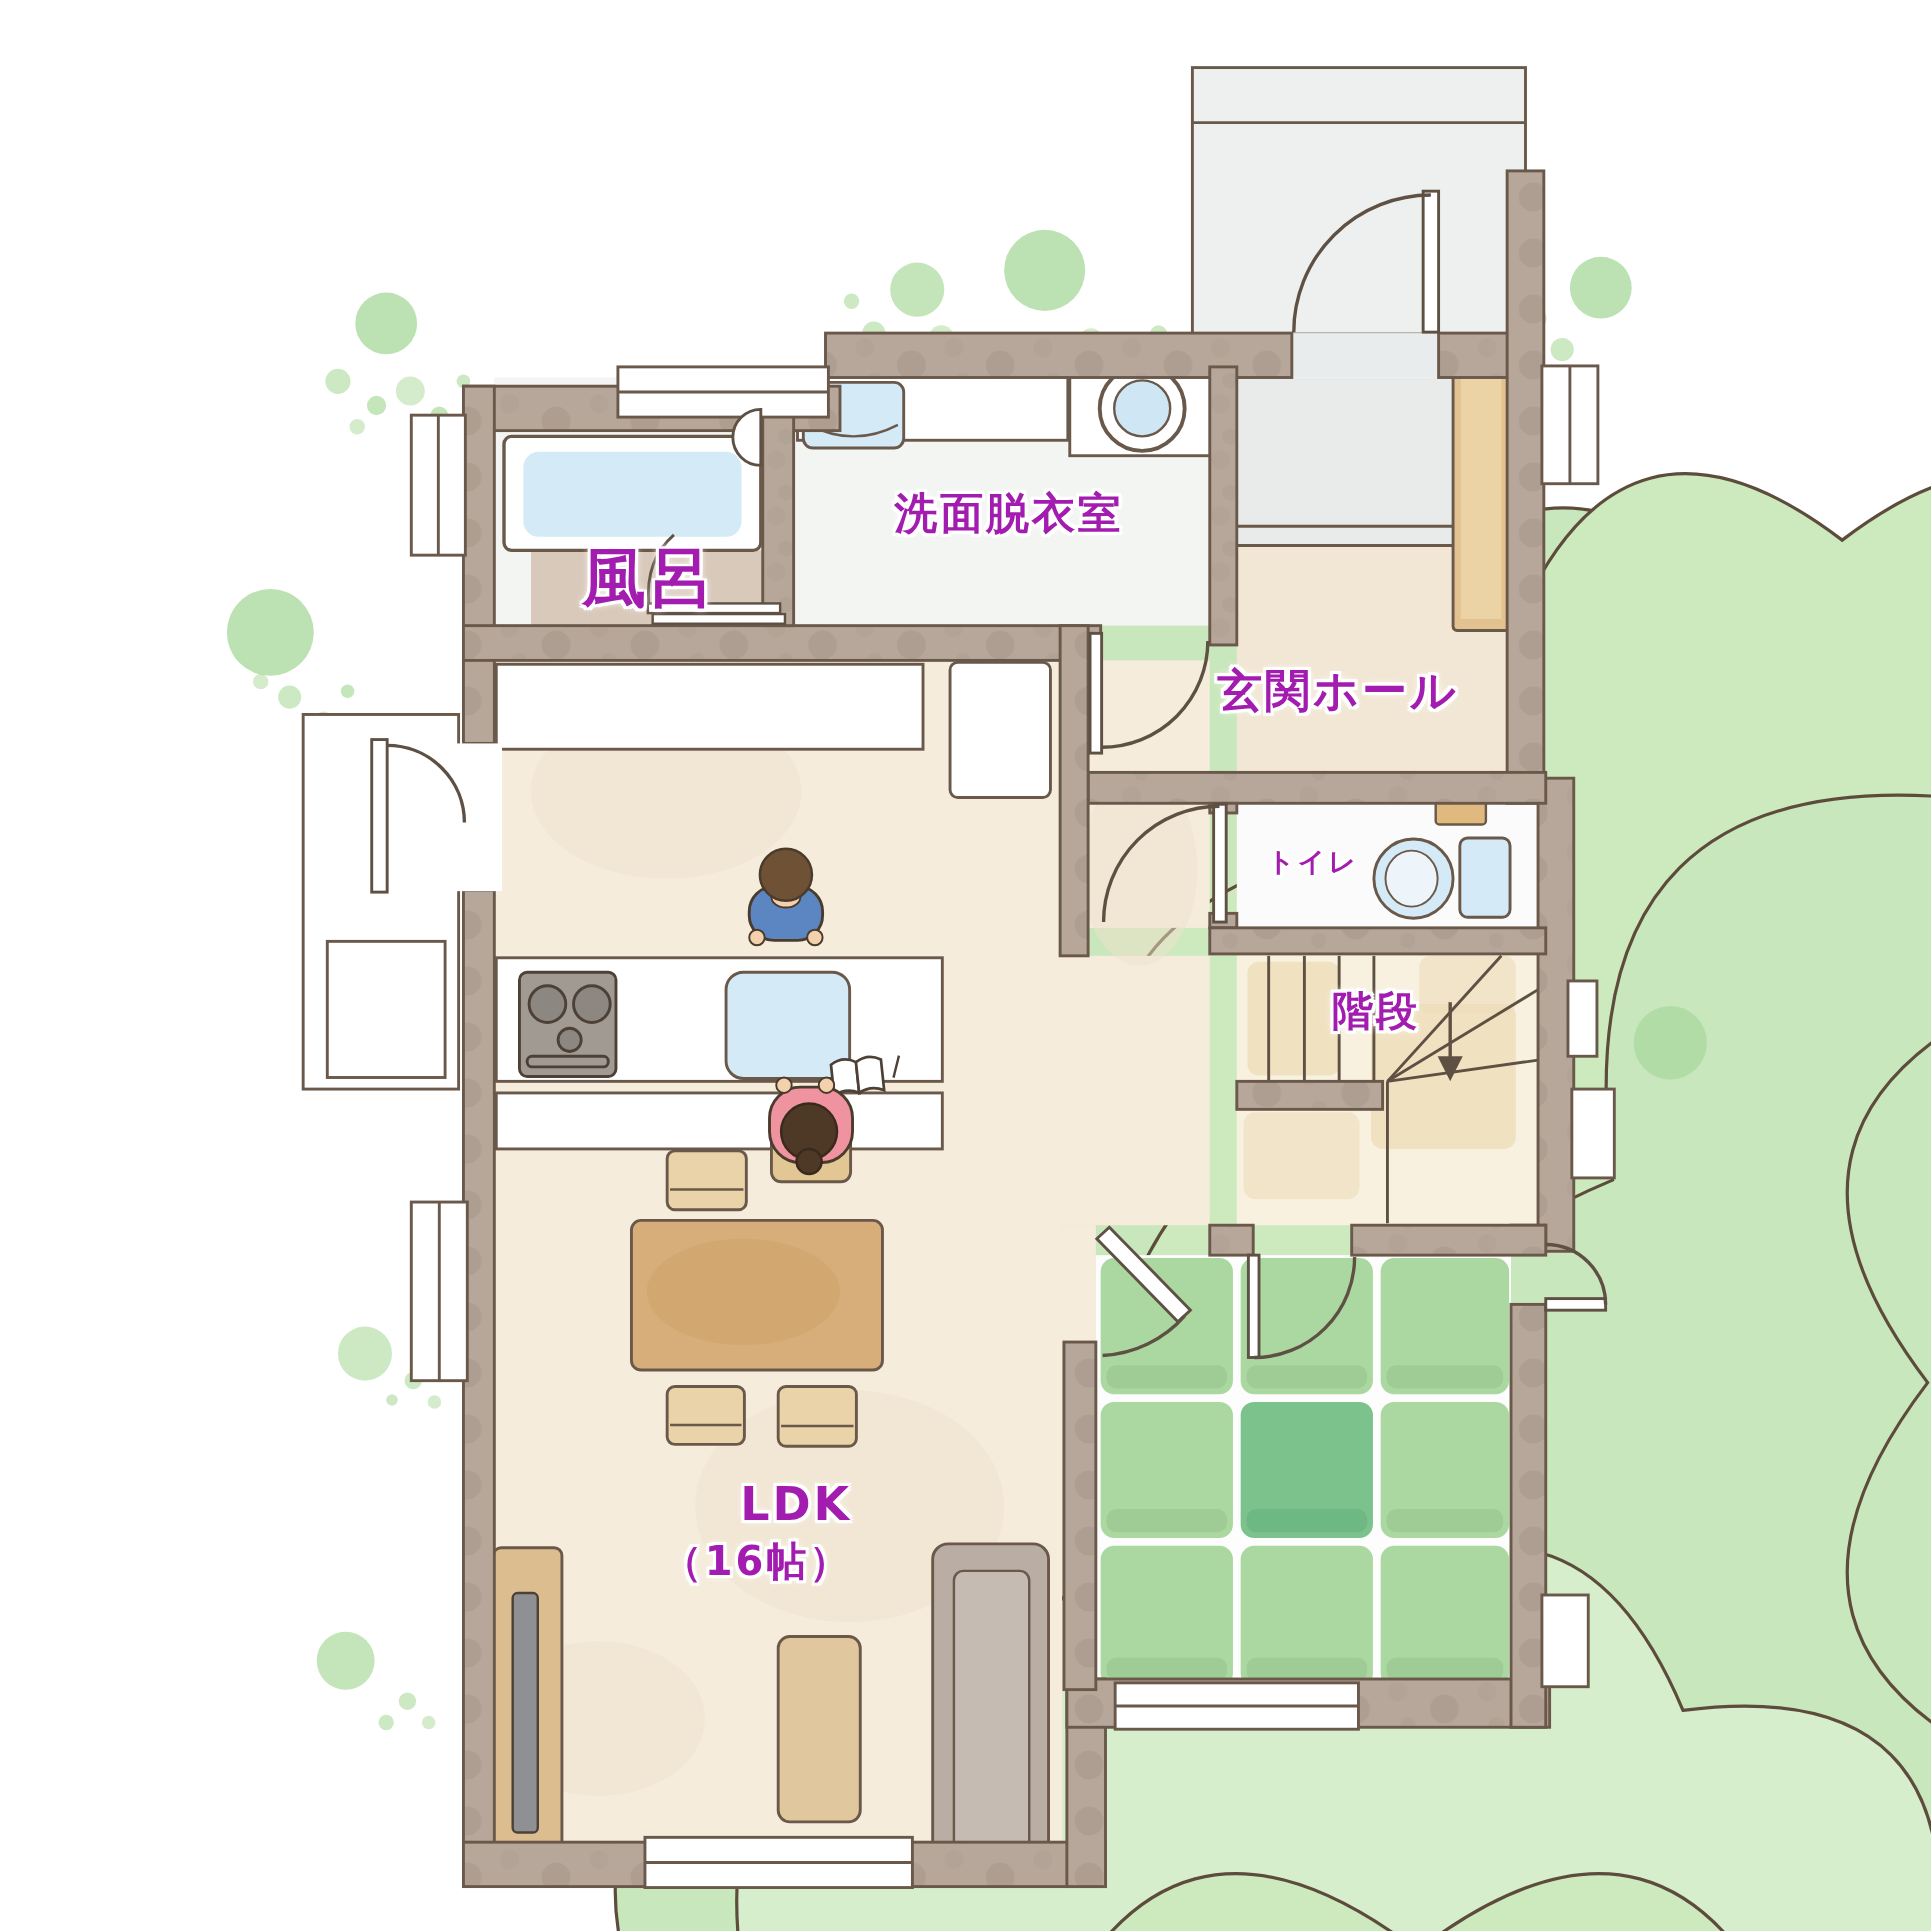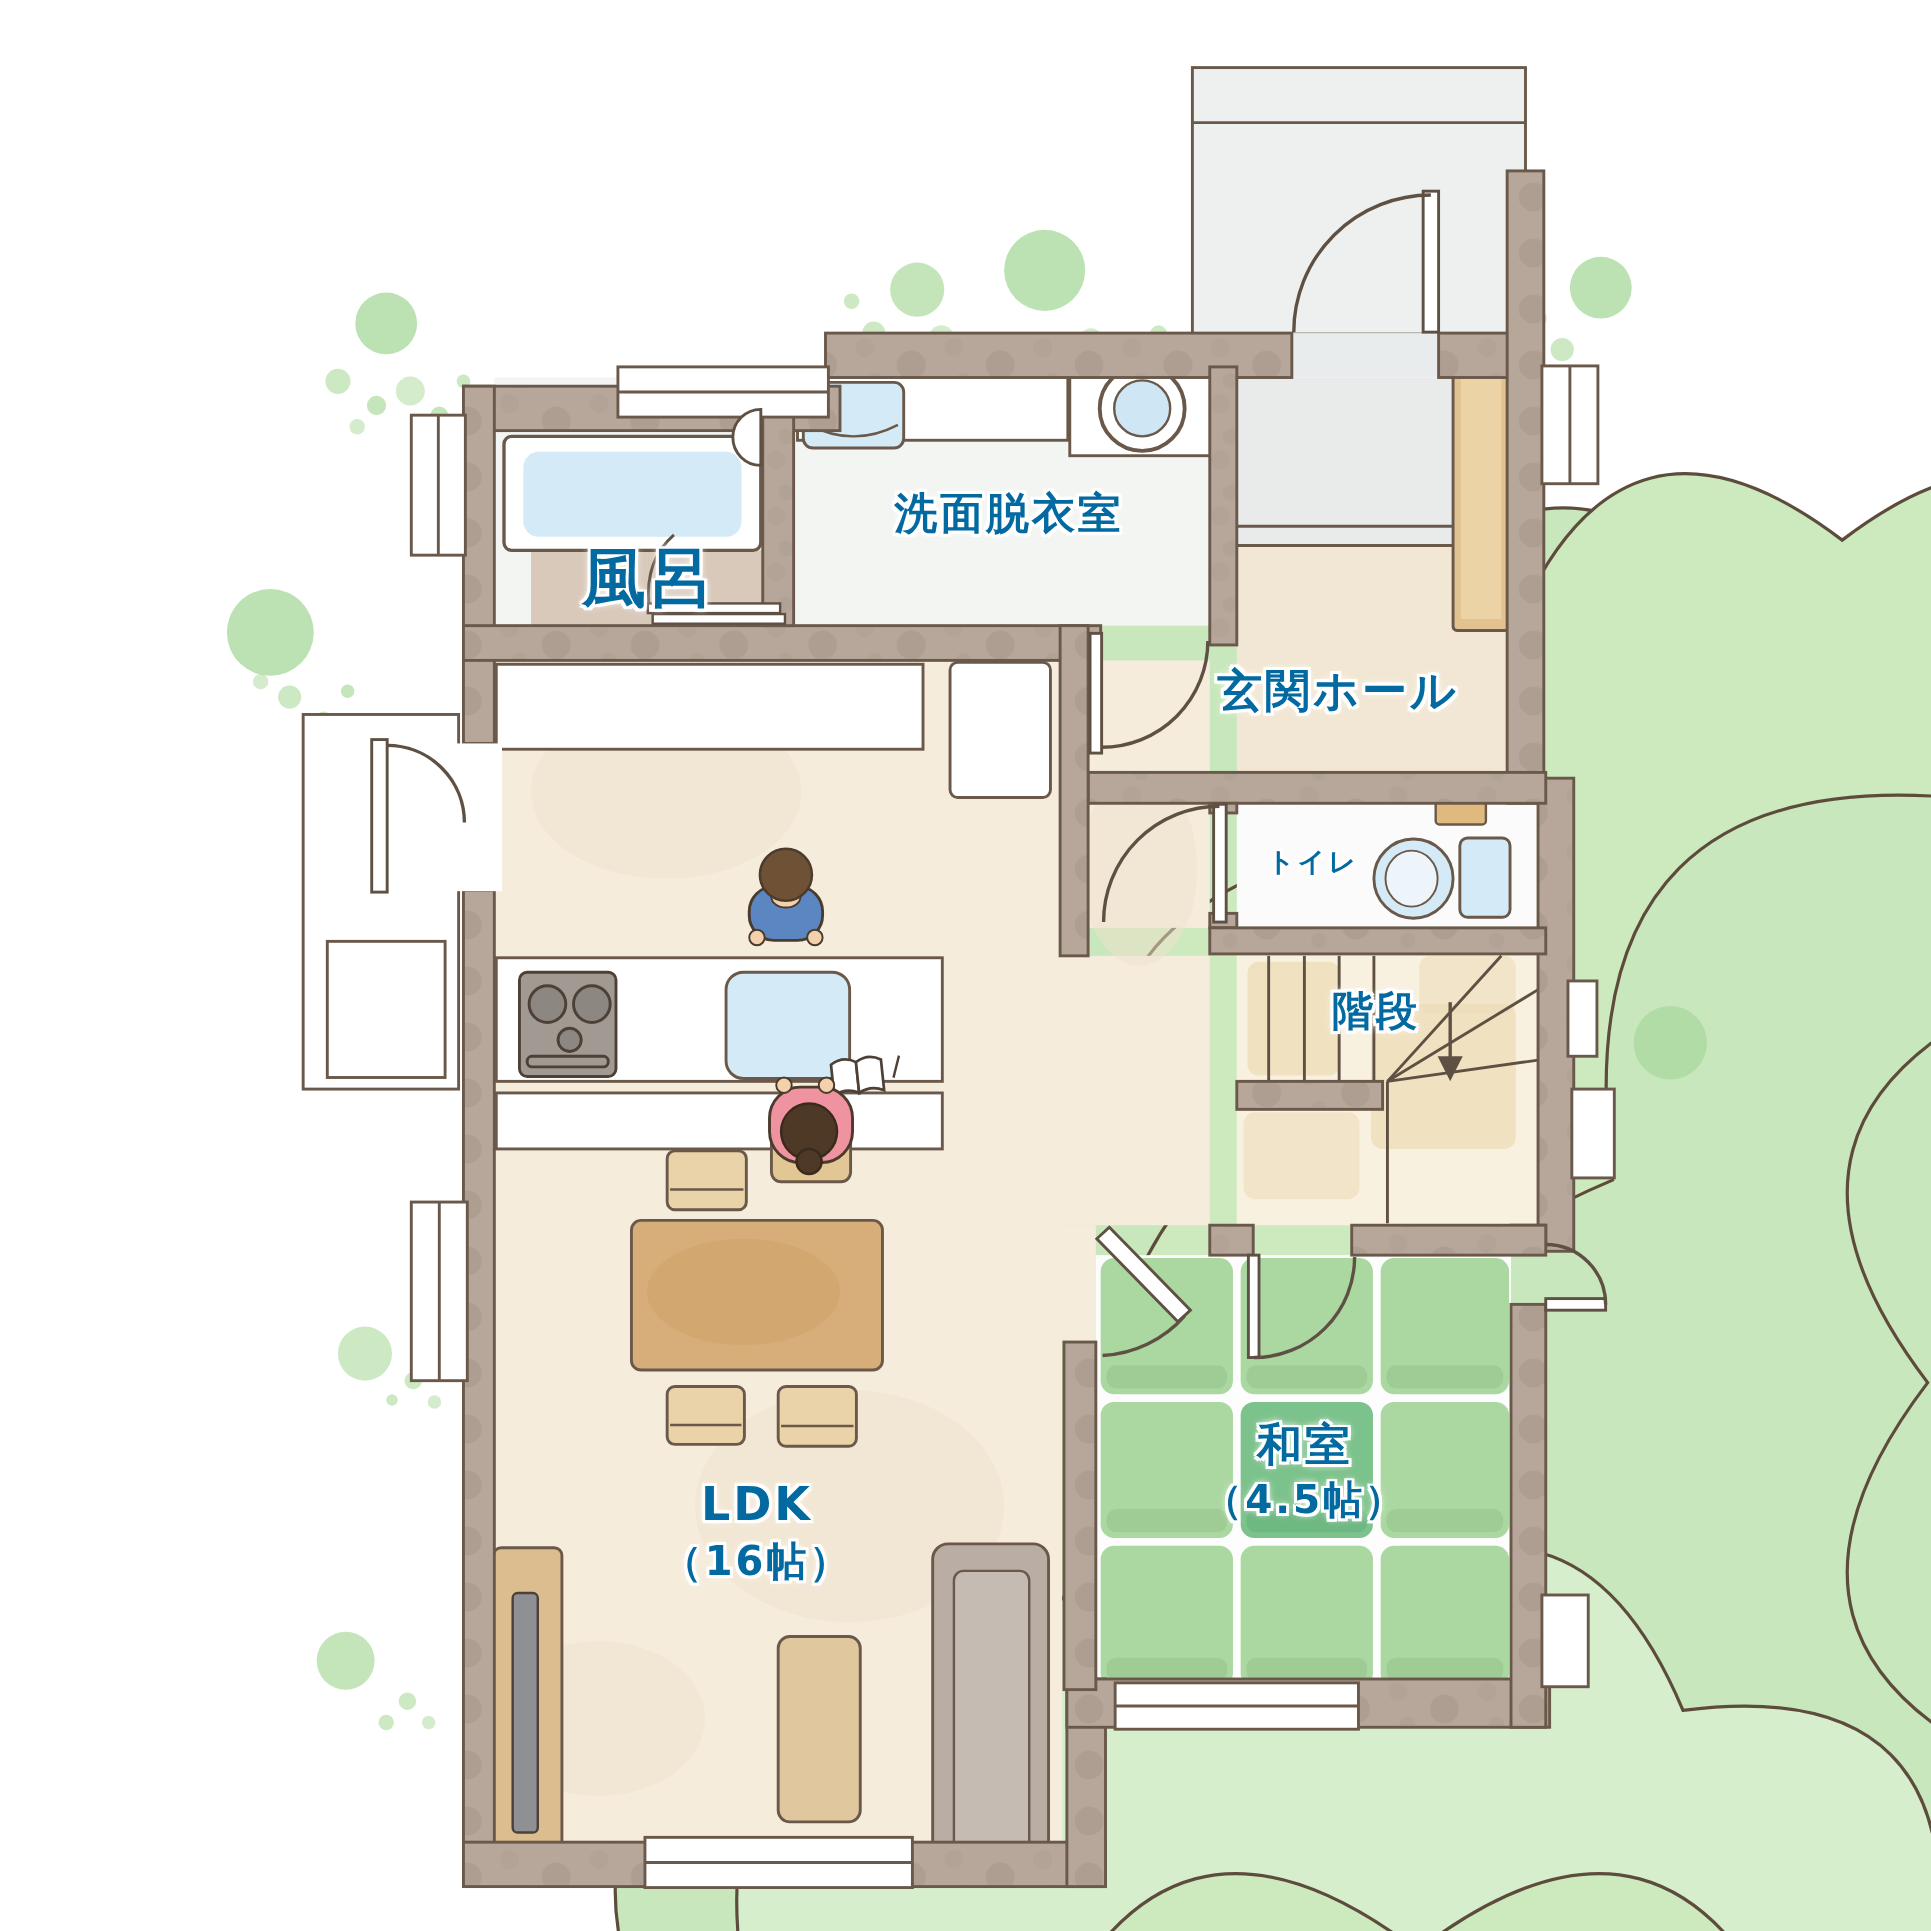--- a/index.html
+++ b/index.html
@@ -1,20 +1,20 @@
 <!DOCTYPE html>
 <html><head>
 <meta charset="utf-8">
 <style>
   html,body{margin:0;padding:0;background:#ffffff;}
   .canvas{position:relative;width:1931px;height:1931px;background:#ffffff;overflow:hidden;
           font-family:"DejaVu Sans",sans-serif;}
   .canvas svg{position:absolute;left:0;top:0;}
-  .lbl{position:absolute;transform:translate(-50%,-50%);font-weight:bold;color:#0369a1;
-       white-space:nowrap;text-align:center;letter-spacing:2.9px;line-height:1.3;
+  .lbl{position:absolute;transform:translate(-50%,-50%);font-weight:bold;color:#a21caf;
+       white-space:nowrap;text-align:right;letter-spacing:2.9px;line-height:1.3;
        text-shadow:2.9px 0 0 #fff,-2.9px 0 0 #fff,0 2.9px 0 #fff,0 -2.9px 0 #fff,
                    2.9px 2.9px 0 #fff,-2.9px -2.9px 0 #fff,2.9px -2.9px 0 #fff,-2.9px 2.9px 0 #fff,
                    0 0 6.8px #fff,0 0 9.7px #fff;}
   .lbl .sub{font-weight:bold;}
 </style>
 </head>
 <body>
 
 <div class="canvas">
 <svg width="1931" height="1931" viewBox="0 0 2000 2000">
@@ -381,18 +381,14 @@
 <div class="lbl" style="left:1313px;top:862px;font-size:27px">
   <span>トイレ</span>
 </div>
 <div class="lbl" style="left:1376px;top:1012px;font-size:41px">
   <span>階段</span>
 </div>
 <div class="lbl" style="left:757px;top:1531px;font-size:46px">
   <div>LDK</div>
   <div class="sub" style="font-size:40px">（16帖）</div>
 </div>
-<div class="lbl" style="left:1305px;top:1471px;font-size:45px">
-  <div>和室</div>
-  <div class="sub" style="font-size:39px">（4.5帖）</div>
-</div>
 </div>
 
 
 </body></html>

